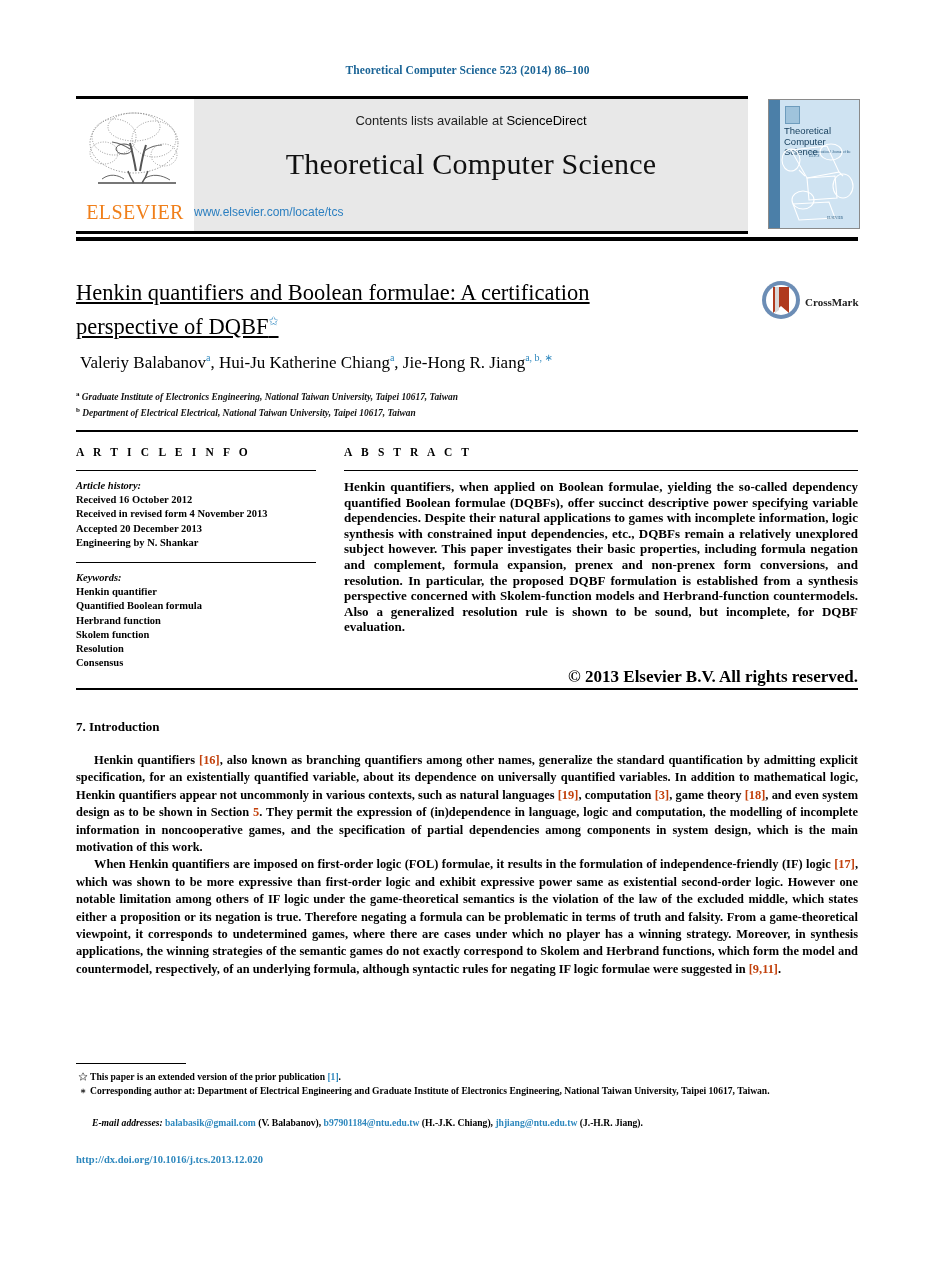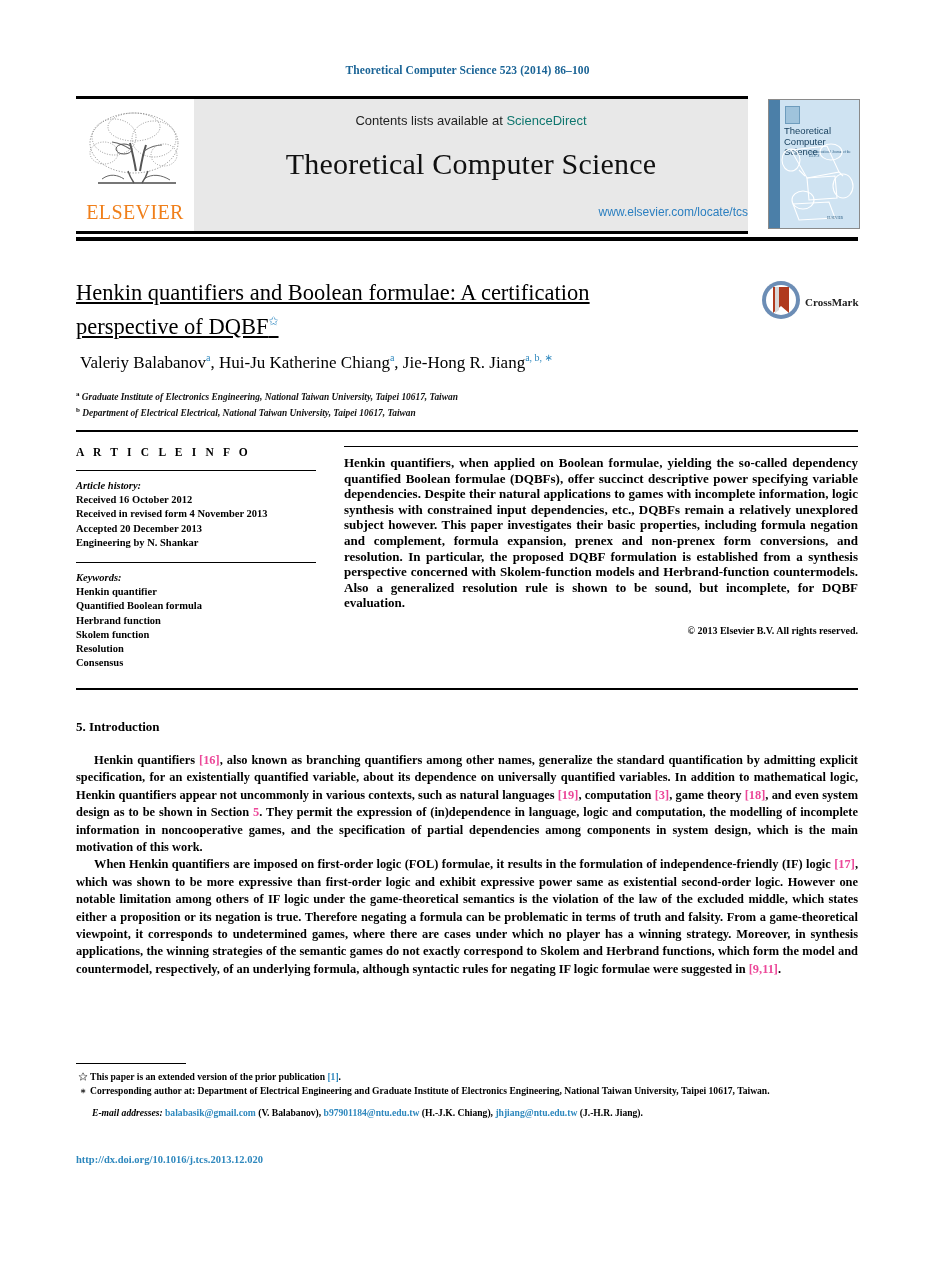--- a/index.html
+++ b/index.html
@@ -80,39 +80,39 @@
     position: absolute;
     top: 14px;
     left: 0;
     width: 100%;
     text-align: center;
     font-family: "Liberation Sans", sans-serif;
     font-size: 13px;
     color: #222;
   }
   .contents-line .sd {
-    color: #0f766e;
+    color: #000000;
   }
   .journal-name {
     position: absolute;
     top: 48px;
     left: 0;
     width: 100%;
     text-align: center;
     font-family: "Liberation Serif", serif;
     font-size: 30px;
     color: #111;
     letter-spacing: 0.2px;
   }
   .journal-url {
     position: absolute;
     bottom: 12px;
     left: 0;
     width: 100%;
-    text-align: right;
+    text-align: left;
     font-family: "Liberation Sans", sans-serif;
     font-size: 12px;
     color: #2b7fc0;
   }
 
   
   .cover {
     position: absolute;
     left: 768px;
     top: 99px;
@@ -286,23 +286,23 @@
     height: 12px;
   }
   .abs-text {
     font-size: 13px;
     line-height: 15.6px;
     text-align: justify;
     font-weight: bold;
     color: #000;
   }
   .abs-copy {
-    margin-top: 14px;
+    margin-top: 32px;
     text-align: right;
-    font-size: 10px;
+    font-size: 17px;
     font-weight: bold;
   }
   .infoabs-rule-bot {
     position: absolute;
     left: 76px;
     top: 688px;
     width: 782px;
     border-top: 2.5px solid #000;
   }
 
@@ -323,21 +323,21 @@
     line-height: 17.4px;
     text-align: justify;
     font-weight: bold;
     color: #000;
   }
   .body-text p {
     margin: 0;
     text-indent: 18px;
   }
   .ref {
-    color: #ec4899;
+    color: #c2410c;
   }
 
   
   .fn-rule {
     position: absolute;
     left: 76px;
     top: 1063px;
     width: 110px;
     border-top: 1.4px solid #000;
   }
@@ -351,21 +351,21 @@
     font-weight: bold;
     color: #000;
   }
   .footnotes .fn-mark {
     display: inline-block;
     width: 14px;
     text-align: center;
     color: #000;
   }
   .footnotes .email-line {
-    margin-top: 8px;
+    margin-top: 18px;
     padding-left: 16px;
   }
   .footnotes .ital {
     font-style: italic;
   }
   .link {
     color: #2d87bd;
   }
   .issn {
     position: absolute;
@@ -482,28 +482,29 @@
       <div>Henkin quantifier</div>
       <div>Quantified Boolean formula</div>
       <div>Herbrand function</div>
       <div>Skolem function</div>
       <div>Resolution</div>
       <div>Consensus</div>
     </div>
   </div>
 
   <div class="col-abs">
+    <div class="sec-head">A B S T R A C T</div>
     <div class="thin-rule"></div>
     <div class="abs-text">Henkin quantifiers, when applied on Boolean formulae, yielding the so-called dependency quantified Boolean formulae (DQBFs), offer succinct descriptive power specifying variable dependencies. Despite their natural applications to games with incomplete information, logic synthesis with constrained input dependencies, etc., DQBFs remain a relatively unexplored subject however. This paper investigates their basic properties, including formula negation and complement, formula expansion, prenex and non-prenex form conversions, and resolution. In particular, the proposed DQBF formulation is established from a synthesis perspective concerned with Skolem-function models and Herbrand-function countermodels. Also a generalized resolution rule is shown to be sound, but incomplete, for DQBF evaluation.</div>
     <div class="abs-copy">© 2013 Elsevier B.V. All rights reserved.</div>
   </div>
 
   <div class="infoabs-rule-bot"></div>
 
-  <div class="sec1-title">5. Introduction</div>
+  <div class="sec1-title">7. Introduction</div>
 
   <div class="body-text">
     <p><span>Henkin quantifiers </span><span class="ref">[16]</span><span>, also known as branching quantifiers among other names, generalize the standard quantification by admitting explicit specification, for an existentially quantified variable, about its dependence on universally quantified variables. In addition to mathematical logic, Henkin quantifiers appear not uncommonly in various contexts, such as natural languages </span><span class="ref">[19]</span><span>, computation </span><span class="ref">[3]</span><span>, game theory </span><span class="ref">[18]</span><span>, and even system design as to be shown in Section </span><span class="ref">5</span><span>. They permit the expression of (in)dependence in language, logic and computation, the modelling of incomplete information in noncooperative games, and the specification of partial dependencies among components in system design, which is the main motivation of this work.</span></p>
     <p><span>When Henkin quantifiers are imposed on first-order logic (FOL) formulae, it results in the formulation of independence-friendly (IF) logic </span><span class="ref">[17]</span><span>, which was shown to be more expressive than first-order logic and exhibit expressive power same as existential second-order logic. However one notable limitation among others of IF logic under the game-theoretical semantics is the violation of the law of the excluded middle, which states either a proposition or its negation is true. Therefore negating a formula can be problematic in terms of truth and falsity. From a game-theoretical viewpoint, it corresponds to undetermined games, where there are cases under which no player has a winning strategy. Moreover, in synthesis applications, the winning strategies of the semantic games do not exactly correspond to Skolem and Herbrand functions, which form the model and countermodel, respectively, of an underlying formula, although syntactic rules for negating IF logic formulae were suggested in </span><span class="ref">[9,11]</span><span>.</span></p>
   </div>
 
   <div class="fn-rule"></div>
   <div class="footnotes">
     <div><span class="fn-mark">✩</span><span>This paper is an extended version of the prior publication </span><span class="link">[1]</span><span>.</span></div>
     <div><span class="fn-mark">∗</span><span>Corresponding author at: Department of Electrical Engineering and Graduate Institute of Electronics Engineering, National Taiwan University, Taipei 10617, Taiwan.</span></div>

